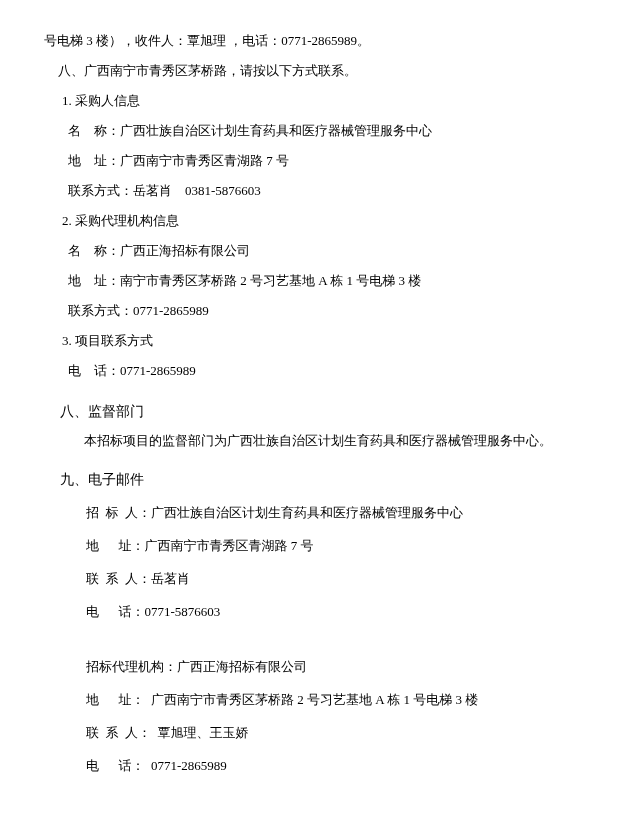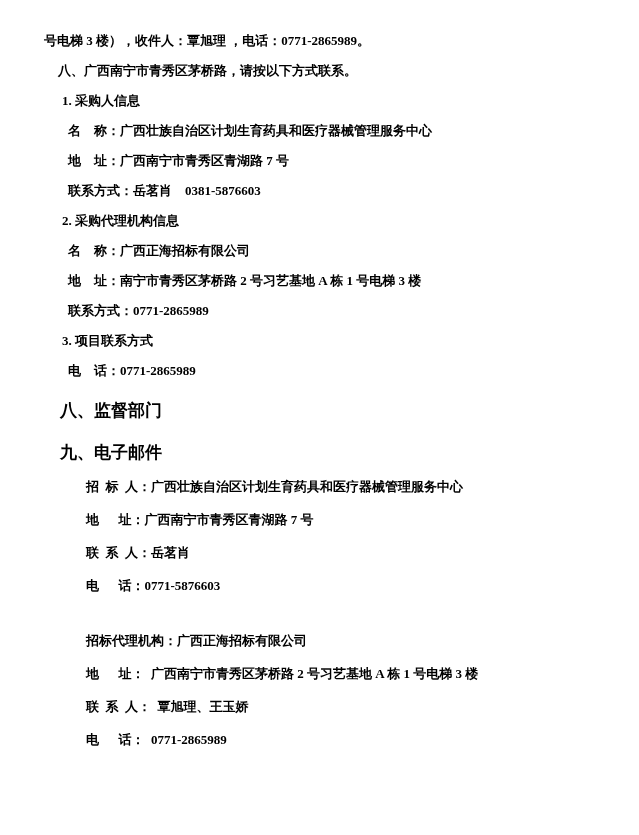--- a/index.html
+++ b/index.html
@@ -22,30 +22,29 @@
     box-sizing: border-box;
   }
   .body-text {
     padding: 26px 44px 0 44px;
   }
   p {
     margin: 0;
     font-size: 13.0px;
     line-height: 30px;
     white-space: pre-wrap;
-    font-weight: bold;
   }
   .indent-1 { text-indent: 0; padding-left: 0; }
   .indent-2 { padding-left: 14px; }
   .indent-3 { padding-left: 18px; }
   .indent-4 { padding-left: 24px; }
   .heading {
     font-family: "Liberation Sans", "DejaVu Sans", sans-serif;
-    font-weight: bold;
-    font-size: 17px;
+    font-weight: normal;
+    font-size: 14px;
     line-height: 34px;
     margin-top: 8px;
     padding-left: 16px;
   }
   .heading-body {
     font-size: 13.0px;
     line-height: 26px;
     padding-left: 40px;
   }
   .contact-block {
@@ -74,20 +73,21 @@
 
     <p class="indent-3">2. 采购代理机构信息</p>
     <p class="indent-4">名    称：广西正海招标有限公司</p>
     <p class="indent-4">地    址：南宁市青秀区茅桥路 2 号习艺基地 A 栋 1 号电梯 3 楼</p>
     <p class="indent-4">联系方式：0771-2865989</p>
 
     <p class="indent-3">3. 项目联系方式</p>
     <p class="indent-4">电    话：0771-2865989</p>
 
     <p class="heading">八、监督部门</p>
+    <p class="heading-body">本招标项目的监督部门为广西壮族自治区计划生育药具和医疗器械管理服务中心。</p>
 
     <p class="heading">九、电子邮件</p>
 
     <div class="contact-block">
       <p>招  标  人：广西壮族自治区计划生育药具和医疗器械管理服务中心</p>
       <p>地      址：广西南宁市青秀区青湖路 7 号</p>
       <p>联  系  人：岳茗肖</p>
       <p>电      话：0771-5876603</p>
     </div>
 

